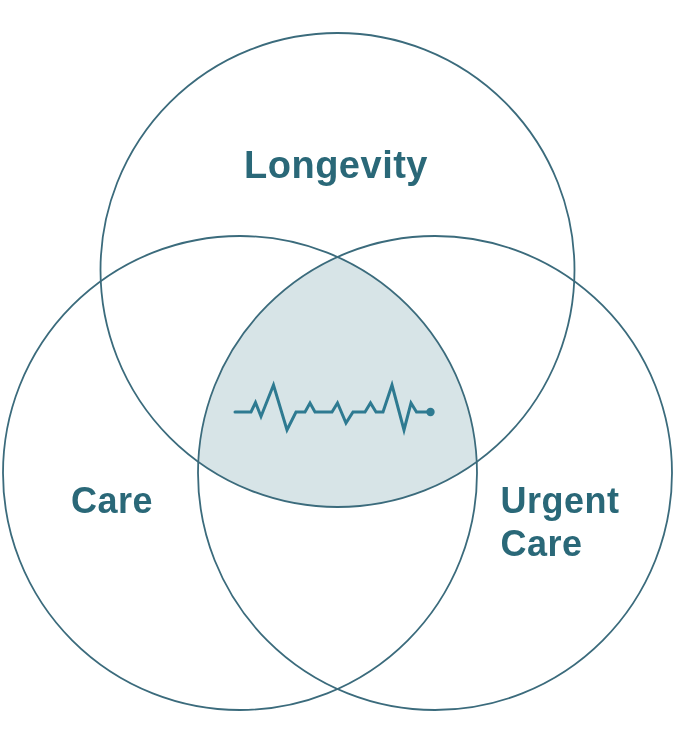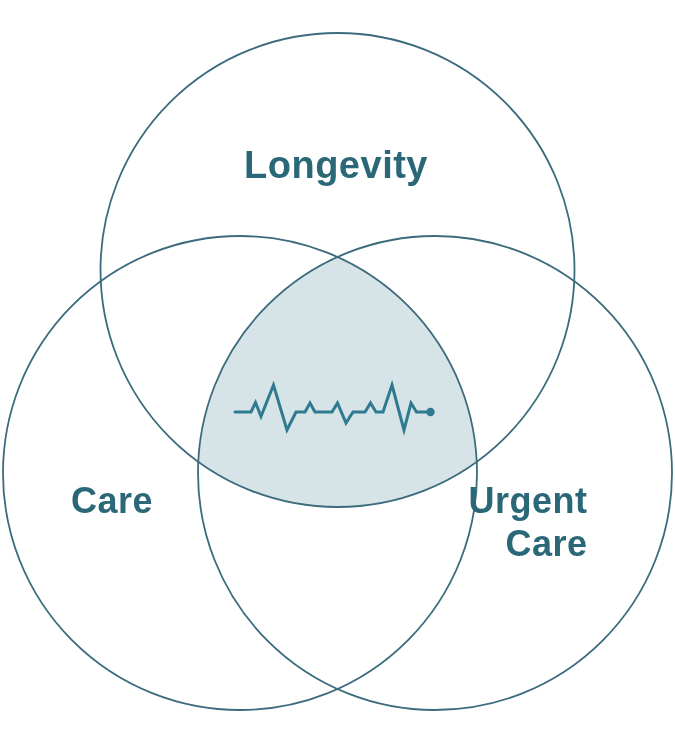--- a/index.html
+++ b/index.html
@@ -40,38 +40,38 @@
   .ekg-dot {
     fill: var(--heartbeat-stroke, #2e7a91);
     stroke: none;
   }
   .label {
     position: absolute;
     transform: translateX(-50%);
     color: var(--label-text, #2a6878);
     font-weight: 600;
     letter-spacing: 0.5px;
-    text-align: right;
+    text-align: left;
     white-space: nowrap;
     user-select: none;
   }
   .label-longevity {
     left: 336px;
     top: 143px;
     font-size: 38px;
     line-height: 44px;
   }
   .label-primary-care {
     left: 112px;
     top: 479px;
     font-size: 36px;
     line-height: 43px;
   }
   .label-urgent-care {
-    left: 528px;
+    left: 560px;
     top: 479px;
     font-size: 36px;
     line-height: 43px;
   }
 </style>
 </head>
 <body>
 
 <div class="stage">
 

